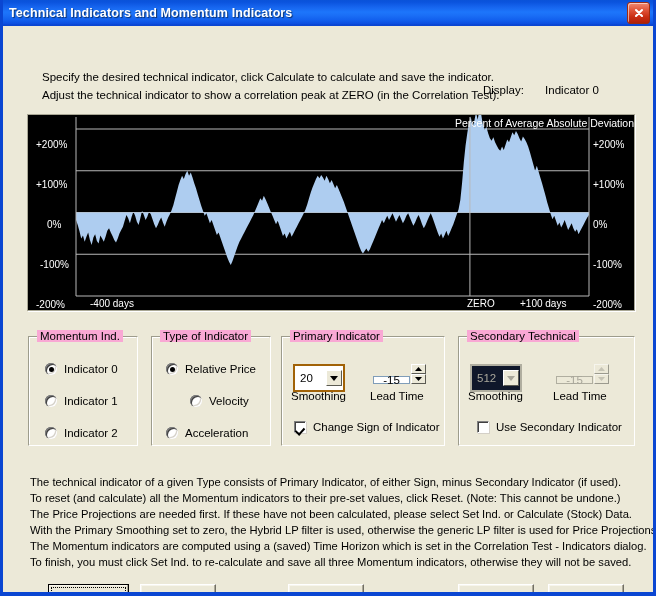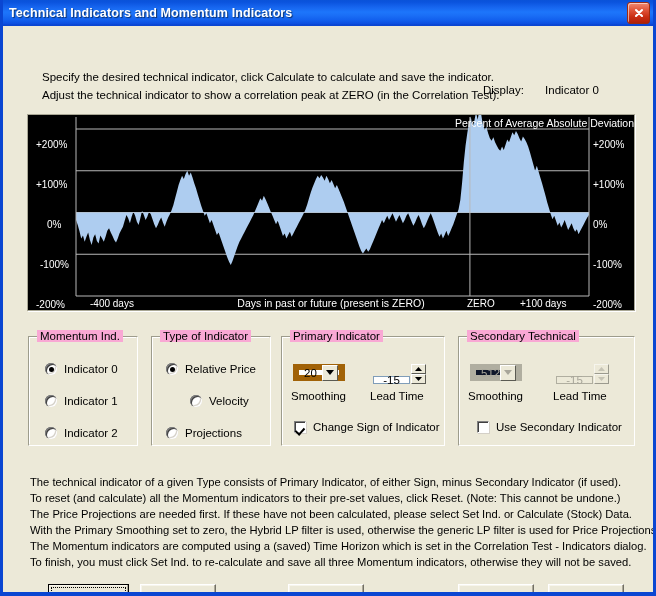--- a/index.html
+++ b/index.html
@@ -217,23 +217,23 @@
     width: 4px; height: 7px;
     border: solid #000000;
     border-width: 0 2px 2px 0;
     transform: rotate(42deg);
   }
 
   
   .combo {
     position: absolute;
     width: 52px;
-    height: 17px;
+    height: 28px;
     background: #ffffff;
-    border: 6px solid #a16207;
+    border: 2px solid #a16207;
     box-sizing: border-box;
     display: flex;
     align-items: center;
     cursor: pointer;
   }
   .combo .cv {
     flex: 1;
     padding-left: 5px;
     font-size: 11.5px;
     line-height: 18px;
@@ -381,21 +381,20 @@
             <line x1="48" x2="561" y1="97.5" y2="97.5" stroke="#b8b8b8" stroke-width="1"></line>
             <line x1="48" x2="561" y1="139.25" y2="139.25" stroke="#b8b8b8" stroke-width="1"></line>
             <line x1="48" x2="561" y1="181" y2="181" stroke="#b8b8b8" stroke-width="1"></line>
             <path d="M 48 97.5 L 48.00 105.02 L 49.74 110.03 L 51.48 116.29 L 53.22 123.39 L 54.96 120.46 L 56.69 126.72 L 58.43 121.72 L 60.17 117.54 L 61.91 125.06 L 63.65 130.06 L 65.39 122.55 L 67.13 119.21 L 68.87 125.89 L 70.61 128.40 L 72.35 120.46 L 74.08 123.39 L 75.82 126.72 L 77.56 121.72 L 79.30 115.87 L 81.04 113.36 L 82.78 117.54 L 84.52 120.88 L 86.26 125.06 L 88.00 127.56 L 89.74 123.39 L 91.47 118.38 L 93.21 115.03 L 94.95 111.70 L 96.69 105.85 L 98.43 100.00 L 100.17 103.34 L 101.91 108.36 L 103.65 101.67 L 105.39 96.67 L 107.13 100.84 L 108.86 106.69 L 110.60 110.03 L 112.34 103.34 L 114.08 95.83 L 115.82 100.00 L 117.56 105.02 L 119.30 101.67 L 121.04 96.67 L 122.78 99.17 L 124.52 104.18 L 126.25 109.19 L 127.99 113.36 L 129.73 110.03 L 131.47 105.85 L 133.21 102.51 L 134.95 107.52 L 136.69 111.70 L 138.43 106.69 L 140.17 102.51 L 141.91 99.17 L 143.64 95.00 L 145.38 89.98 L 147.12 83.31 L 148.86 76.63 L 150.60 69.94 L 152.34 64.94 L 154.08 60.76 L 155.82 64.10 L 157.56 59.09 L 159.29 55.75 L 161.03 60.76 L 162.77 57.42 L 164.51 62.43 L 166.25 68.27 L 167.99 73.28 L 169.73 79.13 L 171.47 84.98 L 173.21 90.82 L 174.95 95.83 L 176.68 100.84 L 178.42 98.33 L 180.16 103.34 L 181.90 108.36 L 183.64 105.02 L 185.38 110.03 L 187.12 115.03 L 188.86 120.05 L 190.60 117.54 L 192.34 122.55 L 194.07 127.56 L 195.81 132.57 L 197.55 137.58 L 199.29 142.59 L 201.03 146.76 L 202.77 150.10 L 204.51 145.93 L 206.25 140.92 L 207.99 135.91 L 209.73 130.90 L 211.46 126.72 L 213.20 123.39 L 214.94 120.05 L 216.68 116.70 L 218.42 113.36 L 220.16 110.03 L 221.90 106.69 L 223.64 103.34 L 225.38 100.00 L 227.12 95.83 L 228.85 91.66 L 230.59 87.48 L 232.33 83.31 L 234.07 85.81 L 235.81 80.80 L 237.55 84.14 L 239.29 88.31 L 241.03 92.49 L 242.77 96.67 L 244.51 100.84 L 246.24 105.02 L 247.98 109.19 L 249.72 105.85 L 251.46 110.86 L 253.20 115.87 L 254.94 120.88 L 256.68 118.38 L 258.42 123.39 L 260.16 120.05 L 261.89 116.70 L 263.63 121.72 L 265.37 118.38 L 267.11 115.03 L 268.85 111.70 L 270.59 108.36 L 272.33 105.02 L 274.07 101.67 L 275.81 98.33 L 277.55 94.16 L 279.28 89.15 L 281.02 83.31 L 282.76 77.46 L 284.50 72.45 L 286.24 68.27 L 287.98 64.10 L 289.72 60.76 L 291.46 63.27 L 293.20 59.92 L 294.94 62.43 L 296.67 65.77 L 298.41 60.76 L 300.15 64.10 L 301.89 68.27 L 303.63 64.94 L 305.37 69.11 L 307.11 73.28 L 308.85 69.94 L 310.59 74.12 L 312.33 78.30 L 314.06 82.47 L 315.80 86.65 L 317.54 91.66 L 319.28 96.67 L 321.02 101.67 L 322.76 106.69 L 324.50 111.70 L 326.24 116.70 L 327.98 121.72 L 329.72 126.72 L 331.45 131.74 L 333.19 135.91 L 334.93 138.41 L 336.67 135.91 L 338.41 133.41 L 340.15 136.75 L 341.89 134.24 L 343.63 130.06 L 345.37 125.89 L 347.11 121.72 L 348.84 117.54 L 350.58 113.36 L 352.32 109.19 L 354.06 105.02 L 355.80 108.36 L 357.54 104.18 L 359.28 100.84 L 361.02 105.02 L 362.76 101.67 L 364.49 98.33 L 366.23 102.51 L 367.97 106.69 L 369.71 103.34 L 371.45 100.00 L 373.19 104.18 L 374.93 108.36 L 376.67 105.02 L 378.41 100.84 L 380.15 98.33 L 381.88 102.51 L 383.62 106.69 L 385.36 110.86 L 387.10 107.52 L 388.84 103.34 L 390.58 100.00 L 392.32 104.18 L 394.06 109.19 L 395.80 113.36 L 397.54 110.03 L 399.27 105.85 L 401.01 101.67 L 402.75 98.33 L 404.49 102.51 L 406.23 107.52 L 407.97 112.53 L 409.71 117.54 L 411.45 121.72 L 413.19 118.38 L 414.93 123.39 L 416.66 120.05 L 418.40 115.87 L 420.14 120.88 L 421.88 117.54 L 423.62 113.36 L 425.36 109.19 L 427.10 104.18 L 428.84 99.17 L 430.58 94.16 L 432.32 84.98 L 434.05 68.27 L 435.79 47.40 L 437.53 30.70 L 439.27 18.18 L 441.01 7.74 L 442.75 1.47 L 444.49 11.91 L 446.23 6.49 L 447.97 -2.70 L 449.71 4.81 L 451.44 -6.04 L 453.18 -0.61 L 454.92 9.83 L 456.66 14.84 L 458.40 11.91 L 460.14 18.18 L 461.88 23.19 L 463.62 25.69 L 465.36 22.35 L 467.09 27.36 L 468.83 30.70 L 470.57 34.04 L 472.31 35.71 L 474.05 31.53 L 475.79 34.88 L 477.53 29.87 L 479.27 24.44 L 481.01 27.36 L 482.75 22.35 L 484.48 17.34 L 486.22 20.26 L 487.96 16.09 L 489.70 19.01 L 491.44 23.19 L 493.18 26.53 L 494.92 21.52 L 496.66 24.02 L 498.40 27.36 L 500.14 31.53 L 501.87 36.96 L 503.61 43.22 L 505.35 49.49 L 507.09 55.75 L 508.83 50.74 L 510.57 56.58 L 512.31 62.43 L 514.05 68.27 L 515.79 74.54 L 517.53 80.80 L 519.26 87.48 L 521.00 93.33 L 522.74 99.17 L 524.48 104.18 L 526.22 100.84 L 527.96 105.85 L 529.70 110.86 L 531.44 107.52 L 533.18 112.53 L 534.92 109.19 L 536.65 105.02 L 538.39 110.03 L 540.13 115.03 L 541.87 111.70 L 543.61 108.36 L 545.35 113.36 L 547.09 116.70 L 548.83 114.20 L 550.57 119.21 L 552.31 115.87 L 554.04 112.53 L 555.78 109.19 L 557.52 105.85 L 559.26 102.51 L 561.00 100.00 L 561 97.5 Z" fill="#aecdf0" stroke="none"></path>
             <line x1="48" x2="48" y1="2" y2="181" stroke="#b8b8b8" stroke-width="1"></line>
             <line x1="441.91071428571433" x2="441.91071428571433" y1="2" y2="181" stroke="#b8b8b8" stroke-width="1"></line>
             <line x1="561" x2="561" y1="2" y2="181" stroke="#b8b8b8" stroke-width="1"></line>
           </svg>
       </div>
       <div class="chart-title">Percent of Average Absolute Deviation</div>
-      <div class="chart-xaxis-label">Days in past or future (present is ZERO)</div>
 
       <div class="ctick" style="left:8px;  top:24px;">+200%</div>
       <div class="ctick" style="left:8px;  top:64px;">+100%</div>
       <div class="ctick" style="left:19px; top:104px;">0%</div>
       <div class="ctick" style="left:12px; top:144px;">-100%</div>
       <div class="ctick" style="left:8px;  top:184px;">-200%</div>
 
       <div class="ctick" style="left:565px; top:24px;">+200%</div>
       <div class="ctick" style="left:565px; top:64px;">+100%</div>
       <div class="ctick" style="left:565px; top:104px;">0%</div>
@@ -432,21 +431,21 @@
       <div class="radio-row" style="left:14px; top:26px;">
         <span class="radio checked"></span>
         <span>Relative Price</span>
       </div>
       <div class="radio-row" style="left:14px; top:58px;padding-left:24px;">
         <span class="radio"></span>
         <span>Velocity</span>
       </div>
       <div class="radio-row" style="left:14px; top:90px;">
         <span class="radio"></span>
-        <span>Projections</span>
+        <span>Acceleration</span>
       </div>
     </div>
 
     <div class="group" style="left:278px; top:310px; width:164px; height:110px;">
       <div class="ginner"></div>
       <span class="group-title">Primary Indicator</span>
 
       <div class="combo" style="left:11px; top:27px;">
         <span class="cv">20</span>
         <span class="cbtn">

